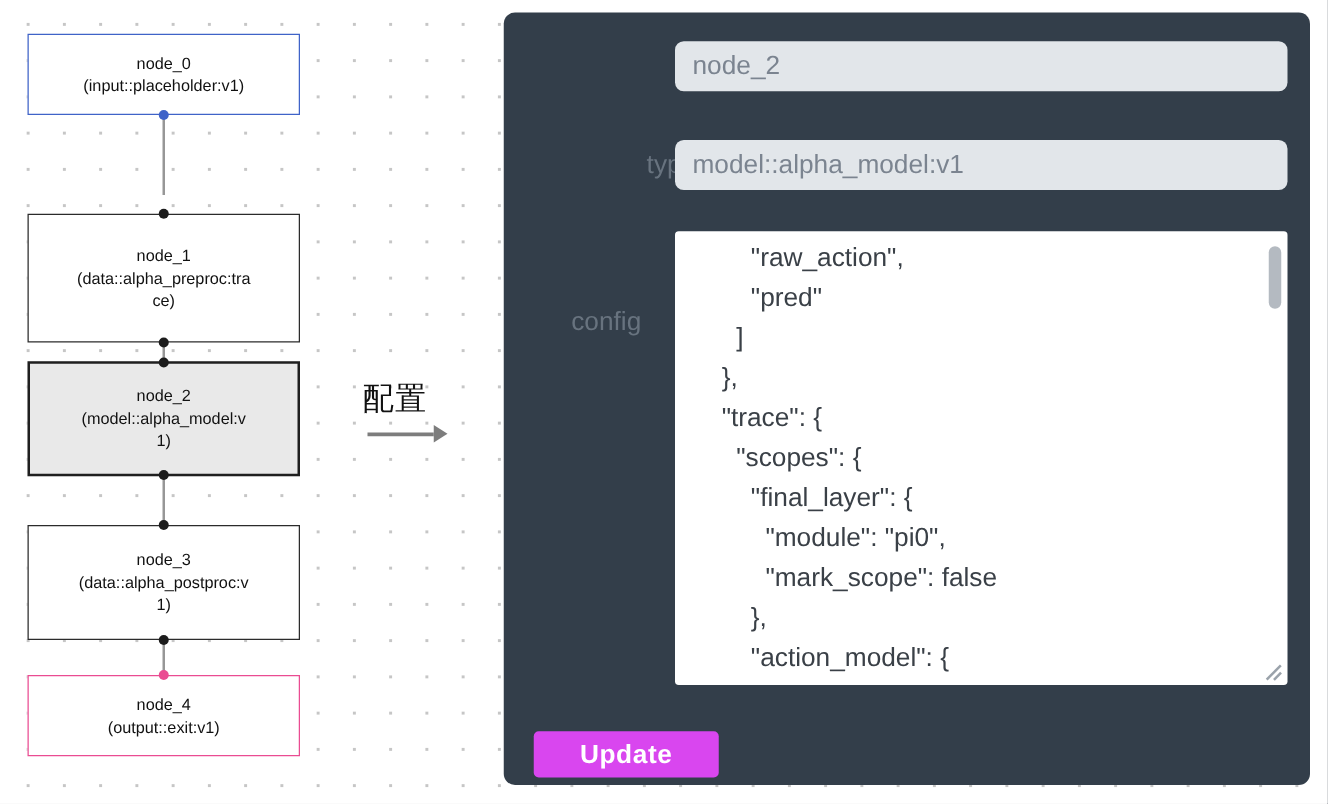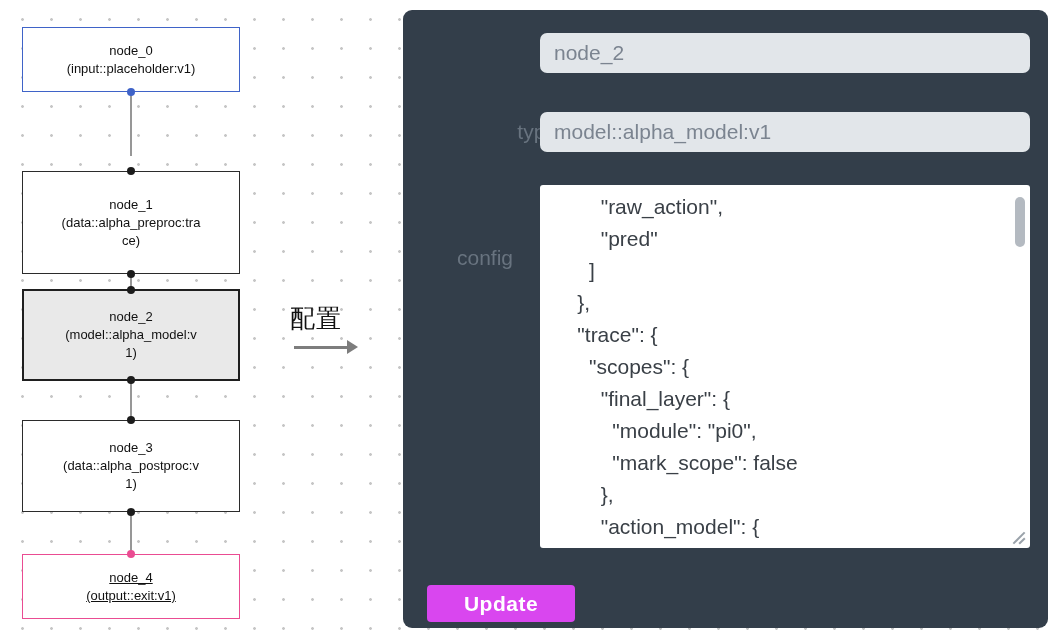--- a/index.html
+++ b/index.html
@@ -24,21 +24,21 @@
     border:1.5px solid #2b2b2b; z-index:2;
     display:flex; flex-direction:column; align-items:center; justify-content:center;
     text-align:center; font-size:13px; line-height:18px; color:#111;
     padding:12px 36px;
   }
   .node .sub{ word-break:break-all; }
   .n0{ top:27px;  height:65px; border-color:#3f63c8; }
   .n1{ top:155px; height:103px;margin-top:16px; }
   .n2{ top:289px; height:92px; background:#e9e9e9; border:2px solid #1f1f1f; }
   .n3{ top:420px; height:92px; }
-  .n4{ top:554px; height:65px; border-color:#ea4c92;text-decoration:underline; }
+  .n4{ top:540px; height:65px; border-color:#ea4c92; }
 
   .port{
     position:absolute; left:50%; width:8px; height:8px; border-radius:50%;
     background:#1c1c1c; transform:translateX(-50%); z-index:3;
   }
   .port.top{ top:-5px; }
   .port.bottom{ bottom:-5px; }
   .port.blue{ background:#3f63c8; }
   .port.pink{ background:#ea4c92; }
 

